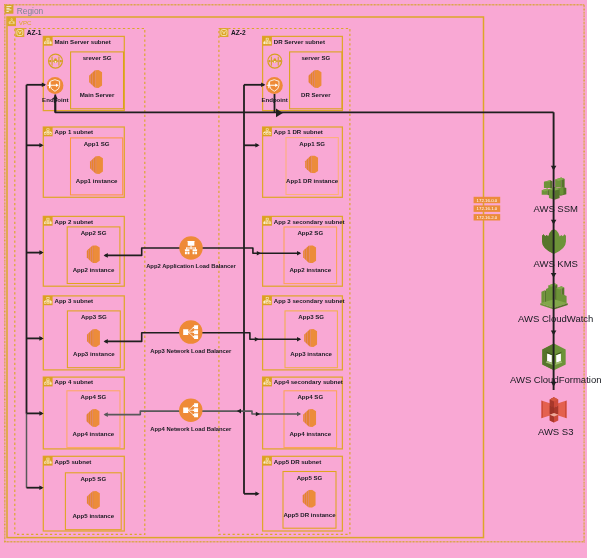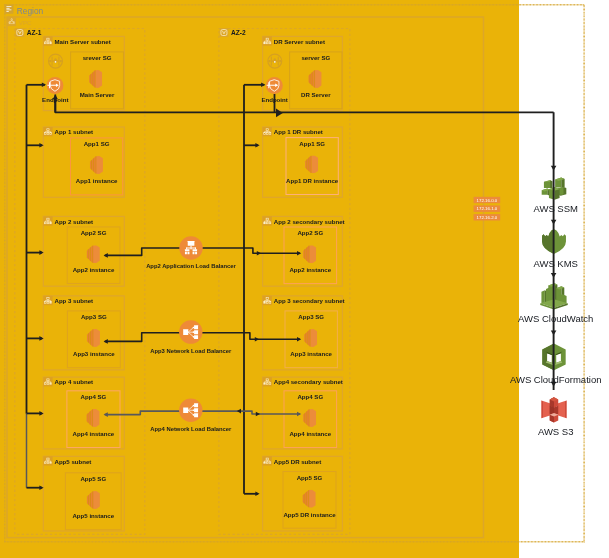--- a/index.html
+++ b/index.html
@@ -1,18 +1,18 @@
 <!DOCTYPE html>
 <html><head>
 <meta charset="utf-8">
 <title>AWS Multi-AZ Architecture Diagram</title>
 <style>
   html,body{margin:0;padding:0;background:#ffffff;}
   body{width:609px;height:558px;overflow:hidden;font-family:"Liberation Sans",sans-serif;}
-  #canvas{position:relative;width:519px;height:558px;background:#eab308;}
+  #canvas{position:relative;width:587px;height:558px;background:#f9a8d4;}
   svg#diagram{display:block;}
   #diagram text{font-family:"Liberation Sans",sans-serif;}
   #diagram text{fill:#16191f;}
   #diagram text.t-subnet{font-size:6.1px;font-weight:bold;}
   #diagram text.t-sg{font-size:6.1px;font-weight:bold;text-anchor:middle;}
   #diagram text.t-inst{font-size:6.1px;font-weight:bold;text-anchor:middle;}
   #diagram text.t-ep{font-size:6.1px;font-weight:bold;text-anchor:middle;}
   #diagram text.t-lb{font-size:5.85px;font-weight:bold;text-anchor:middle;}
   #diagram text.t-az{font-size:6.6px;font-weight:bold;}
   #diagram text.t-vpc{font-size:6.2px;fill:#dca629;}

